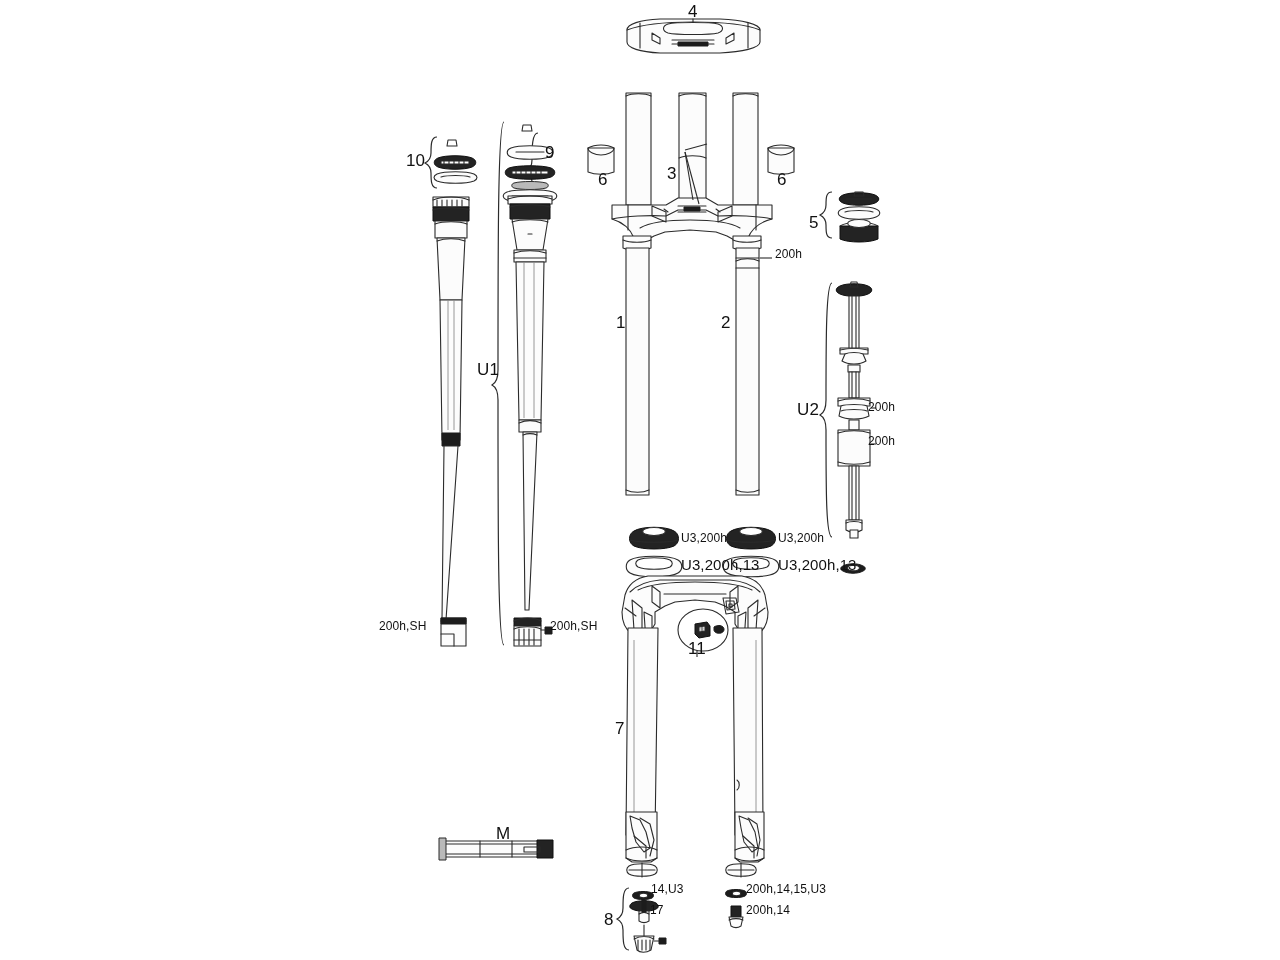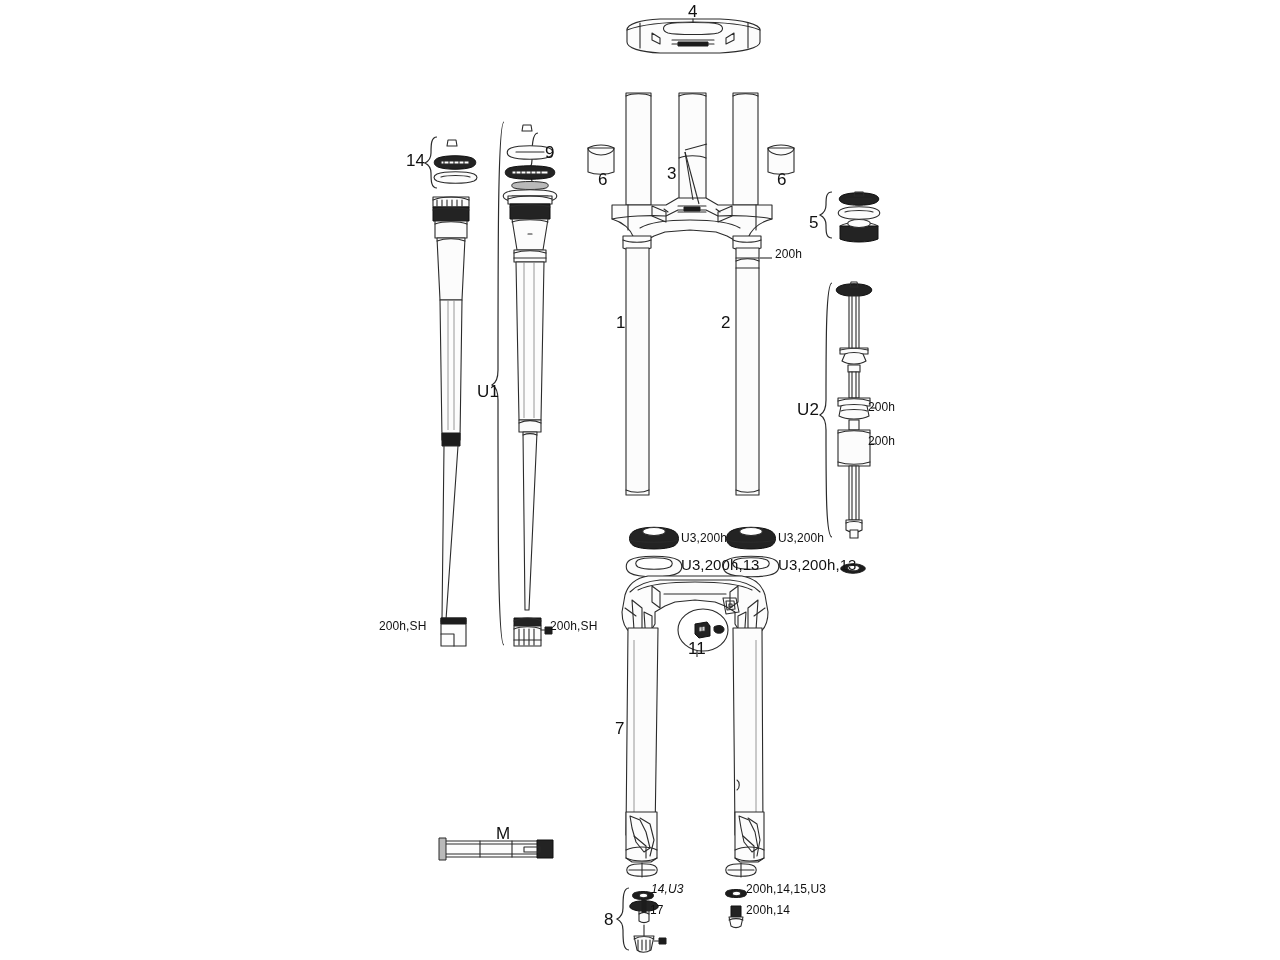--- a/index.html
+++ b/index.html
@@ -391,36 +391,36 @@
   <div class="lbl num" style="left:688px; top:3px;">4</div>
   <div class="lbl num" style="left:667px; top:165px;">3</div>
   <div class="lbl num" style="left:598px; top:171px;">6</div>
   <div class="lbl num" style="left:777px; top:171px;">6</div>
   <div class="lbl num" style="left:809px; top:214px;">5</div>
   <div class="lbl num" style="left:616px; top:314px;">1</div>
   <div class="lbl num" style="left:721px; top:314px;">2</div>
   <div class="lbl num" style="left:615px; top:720px;">7</div>
   <div class="lbl num" style="left:604px; top:911px;">8</div>
   <div class="lbl num" style="left:545px; top:144px;">9</div>
-  <div class="lbl num" style="left:406px; top:152px;">14</div>
+  <div class="lbl num" style="left:406px; top:152px;">10</div>
   <div class="lbl num" style="left:688px; top:640px;text-align:center;">11</div>
-  <div class="lbl num" style="left:477px; top:383px;">U1</div>
+  <div class="lbl num" style="left:477px; top:361px;">U1</div>
   <div class="lbl num" style="left:797px; top:401px;">U2</div>
   <div class="lbl num" style="left:496px; top:825px;">M</div>
 
   <div class="lbl" style="left:775px; top:248px;">200h</div>
   <div class="lbl" style="left:868px; top:401px;">200h</div>
   <div class="lbl" style="left:868px; top:435px;">200h</div>
 
   <div class="lbl" style="left:681px; top:532px;">U3,200h</div>
   <div class="lbl" style="left:778px; top:532px;">U3,200h</div>
   <div class="lbl small" style="left:681px; top:557px;">U3,200h,13</div>
   <div class="lbl small" style="left:778px; top:557px;">U3,200h,13</div>
 
   <div class="lbl" style="left:379px; top:620px;">200h,SH</div>
   <div class="lbl" style="left:550px; top:620px;">200h,SH</div>
 
-  <div class="lbl" style="left:651px; top:883px;font-style:italic;">14,U3</div>
+  <div class="lbl" style="left:651px; top:883px;">14,U3</div>
   <div class="lbl" style="left:650px; top:904px;">17</div>
   <div class="lbl" style="left:746px; top:883px;">200h,14,15,U3</div>
   <div class="lbl" style="left:746px; top:904px;">200h,14</div>
 
 </div>
 
 </body></html>

